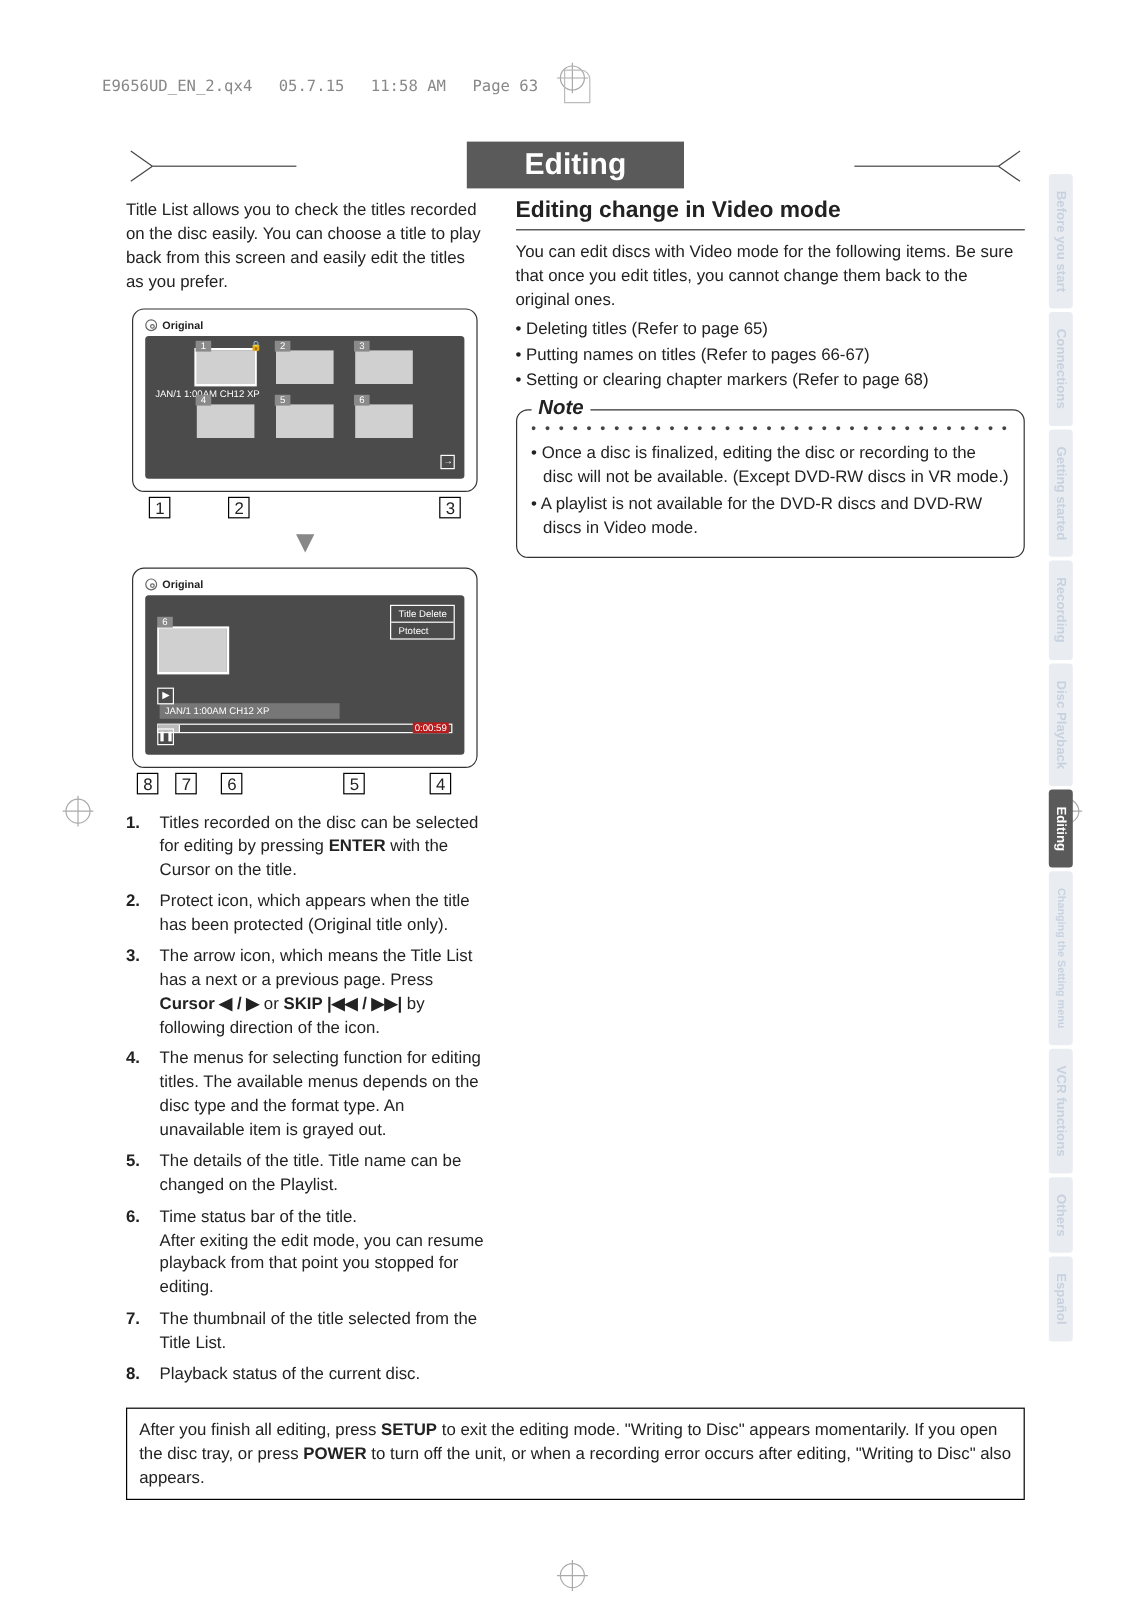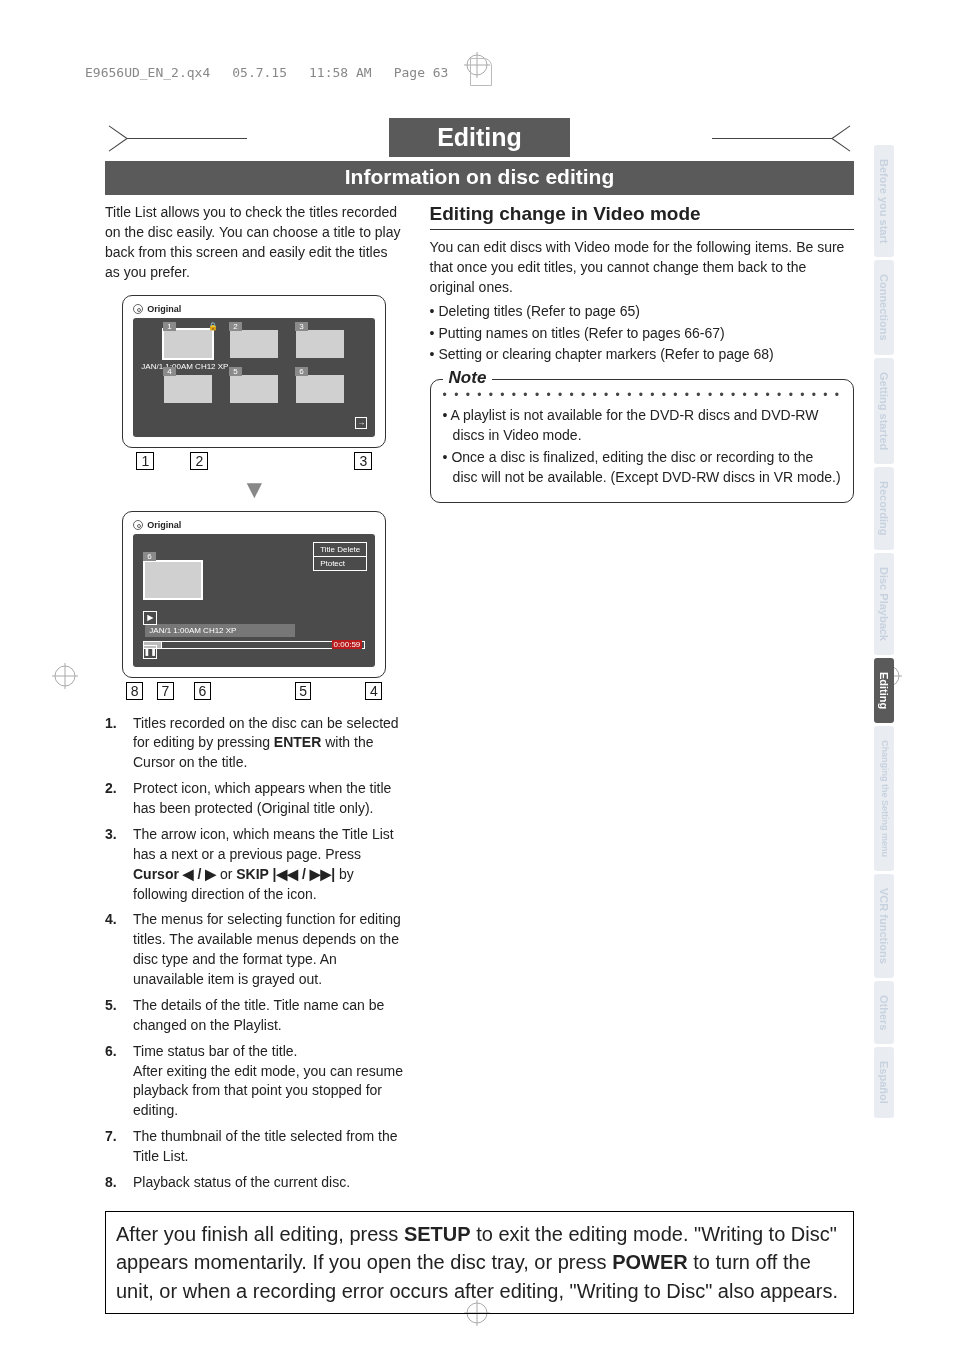--- a/index.html
+++ b/index.html
@@ -76,21 +76,21 @@
     }
     .col { flex: 1; }
     .sub-heading {
       font-size: 19px;
       font-weight: bold;
       border-bottom: 1.5px solid #333;
       padding-bottom: 4px;
       margin-bottom: 8px;
     }
     p, li { font-size: 14px; line-height: 1.42; }
-    .tv-outer { margin: 12px auto 6px; width: 264px; }
+    .tv-outer { margin: 12px auto 6px; width: 288px; }
     .tv-frame {
       border: 1.5px solid #333;
       border-radius: 10px;
       padding: 8px 10px 10px;
       background: #fff;
     }
     .tv-label { font-size: 9px; font-weight: bold; display: flex; align-items: center; gap: 4px; }
     .disc-icon { width: 10px; height: 10px; border-radius: 50%; border: 1px solid #666; display: inline-block; position: relative; }
     .disc-icon::after { content:""; position:absolute; top:3px; left:3px; width:2px; height:2px; border:1px solid #666; border-radius:50%; }
     .grid6 { background: #4b4b4b; padding: 8px 8px; border-radius: 3px; margin-top: 4px; }
@@ -120,21 +120,21 @@
     ol.num-list { list-style: none; margin-top: 14px; }
     ol.num-list > li { display: flex; gap: 10px; margin-bottom: 6px; }
     ol.num-list .n { font-weight: bold; min-width: 18px; }
     ol.num-list .indent { padding-left: 10px; display: block; }
     .bullets { margin-top: 4px; }
     .bullets li { list-style: none; padding-left: 10px; text-indent: -10px; margin: 2px 0; }
     .note-box { border: 1.5px solid #333; border-radius: 10px; padding: 10px 12px 12px; margin-top: 14px; position: relative; }
     .note-box .note-title { font-weight: bold; font-style: italic; font-size: 17px; background: #fff; padding: 0 6px; position: absolute; top: -12px; left: 12px; }
     .note-box .dots { letter-spacing: 2px; color: #444; font-size: 12px; display: block; margin: -2px 0 4px; overflow: hidden; white-space: nowrap; }
     .footer-box { border: 1.2px solid #000; padding: 8px 10px; margin-top: 12px; }
-    .footer-box p { font-size: 20px; }
+    .footer-box p { font-size: 14px; }
     .side-tabs { position: absolute; right: 60px; top: 145px; display: flex; flex-direction: column; gap: 3px; }
     .tab { writing-mode: vertical-rl; font-size: 11px; font-weight: bold; padding: 14px 4px; color: #c8d2df; background: #e9edf2; border-radius: 3px; text-align: center; }
     .tab.active { background: #5a5a5a; color: #fff; }
   </style>
 </head>
 <body>
 
 <div class="crop-mark crop-top">
   <svg width="26" height="26">
       <circle cx="13" cy="13" r="10" fill="none" stroke="#aaa"></circle>
@@ -186,21 +186,20 @@
 </div>
 
 <div class="page">
   <div class="title-banner">
     <span class="angle-l"></span><span class="angle-l2"></span>
     <span class="rule-l"></span>
     <h1>Editing</h1>
     <span class="rule-r"></span>
     <span class="angle-r"></span><span class="angle-r2"></span>
   </div>
-  <div class="section-bar">Information on disc editing</div>
 
   <div class="two-col">
 
     <div class="col">
       <p>Title List allows you to check the titles recorded on the disc easily. You can choose a title to play back from this screen and easily edit the titles as you prefer.</p>
 
       <div class="tv-outer">
         <div class="tv-frame">
           <div class="tv-label">
               <span class="disc-icon"></span>
@@ -318,22 +317,22 @@
       <p>You can edit discs with Video mode for the following items. Be sure that once you edit titles, you cannot change them back to the original ones.</p>
       <ul class="bullets">
         <li>• Deleting titles (Refer to page 65)</li>
         <li>• Putting names on titles (Refer to pages 66-67)</li>
         <li>• Setting or clearing chapter markers (Refer to page 68)</li>
       </ul>
       <div class="note-box">
         <span class="note-title">Note</span>
         <span class="dots">• • • • • • • • • • • • • • • • • • • • • • • • • • • • • • • • • • •</span>
         <ul class="bullets">
+          <li>• Once a disc is finalized, editing the disc or recording to the disc will not be available. (Except DVD-RW discs in VR mode.)</li>
           <li>• A playlist is not available for the DVD-R discs and DVD-RW discs in Video mode.</li>
-          <li>• Once a disc is finalized, editing the disc or recording to the disc will not be available. (Except DVD-RW discs in VR mode.)</li>
         </ul>
       </div>
     </div>
   </div>
 
   <div class="footer-box">
     <p><span>After you finish all editing, press </span><b>SETUP</b><span> to exit the editing mode. "Writing to Disc" appears momentarily. If you open the disc tray, or press </span><b>POWER</b><span> to turn off the unit, or when a recording error occurs after editing, "Writing to Disc" also appears.</span></p>
   </div>
 
 </div>

